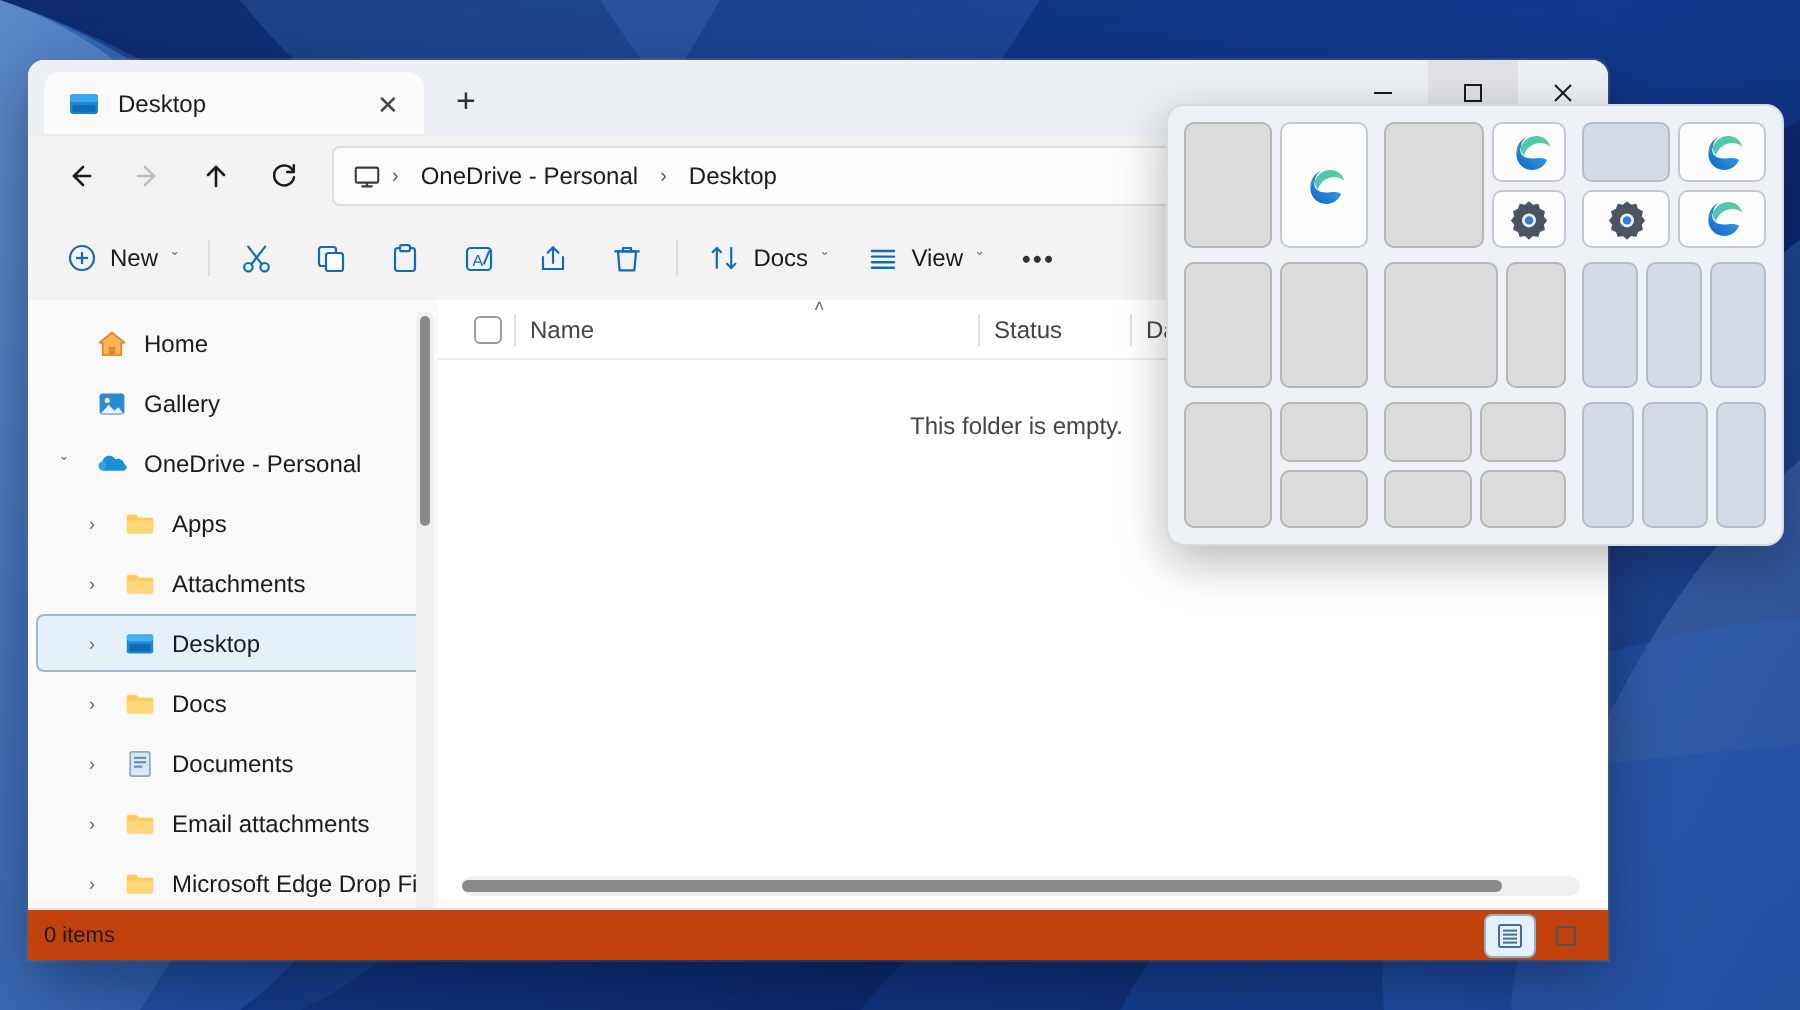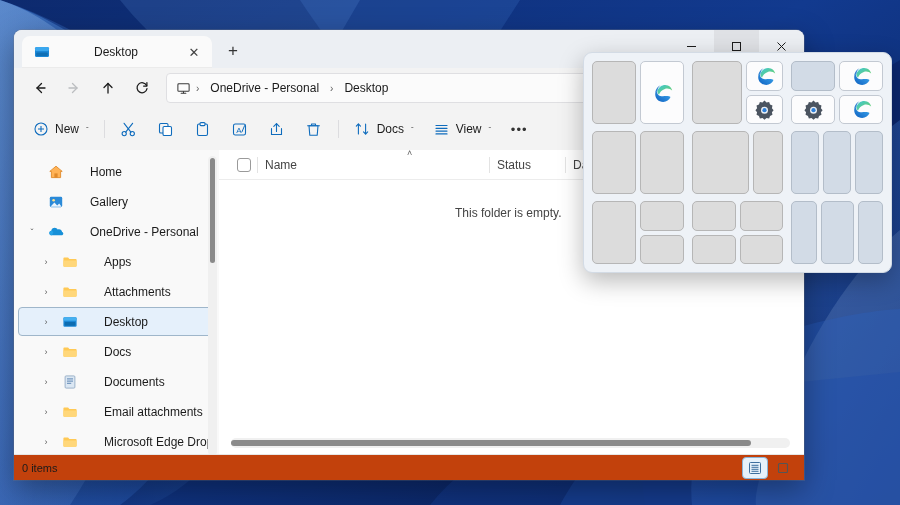--- a/index.html
+++ b/index.html
@@ -19,21 +19,21 @@
 
   
   #explorer-window {
     position: absolute;
     left: 14px; top: 30px;
     width: 790px; height: 450px;
     background: #f3f3f3;
     border-radius: 8px 8px 0 0;
     box-shadow: 0 10px 30px rgba(0,0,0,.35), 0 0 0 1px rgba(120,130,150,.35);
     overflow: hidden;
-    display: flex; flex-direction: column; text-align: center;
+    display: flex; flex-direction: column;
   }
 
   
   #titlebar {
     height: 38px;
     background: #eceff3;
     display: flex; align-items: flex-end;
     position: relative;
     flex: none;
   }
@@ -150,21 +150,21 @@
     border: 1px solid #9fb6ca;
     padding-left: 5px;
   }
   .nav-chev {
     width: 16px; flex: none;
     font-size: 9px; color: #5c5c5c;
     display: flex; align-items: center; justify-content: center;
   }
   .nav-chev.spacer { color: transparent; }
   .nav-icon { width: 16px; height: 16px; flex: none; display: flex; align-items: center; justify-content: center; }
-  .nav-label { overflow: hidden; text-overflow: clip; margin-left: 18px; }
+  .nav-label { overflow: hidden; text-overflow: clip; }
   .nav-item.l1 { padding-left: 6px; }
   .nav-item.l2 .nav-chev { margin-left: 14px; }
   #nav-scrollbar {
     position: absolute; right: 2px; top: 6px;
     width: 9px; height: 300px;
     border-radius: 5px; background: #f0f0f0;
   }
   #nav-scrollbar .thumb {
     position: absolute; top: 2px; left: 2px;
     width: 5px; height: 105px;

